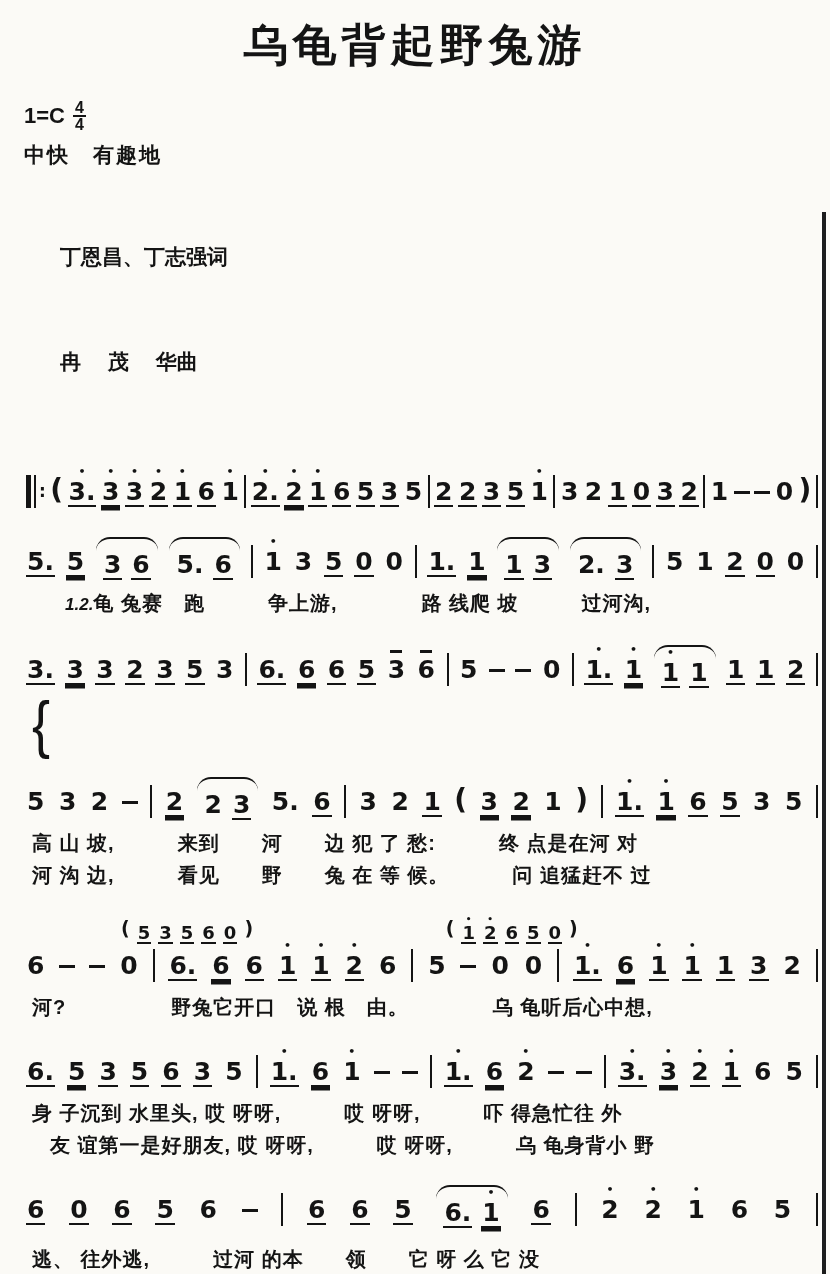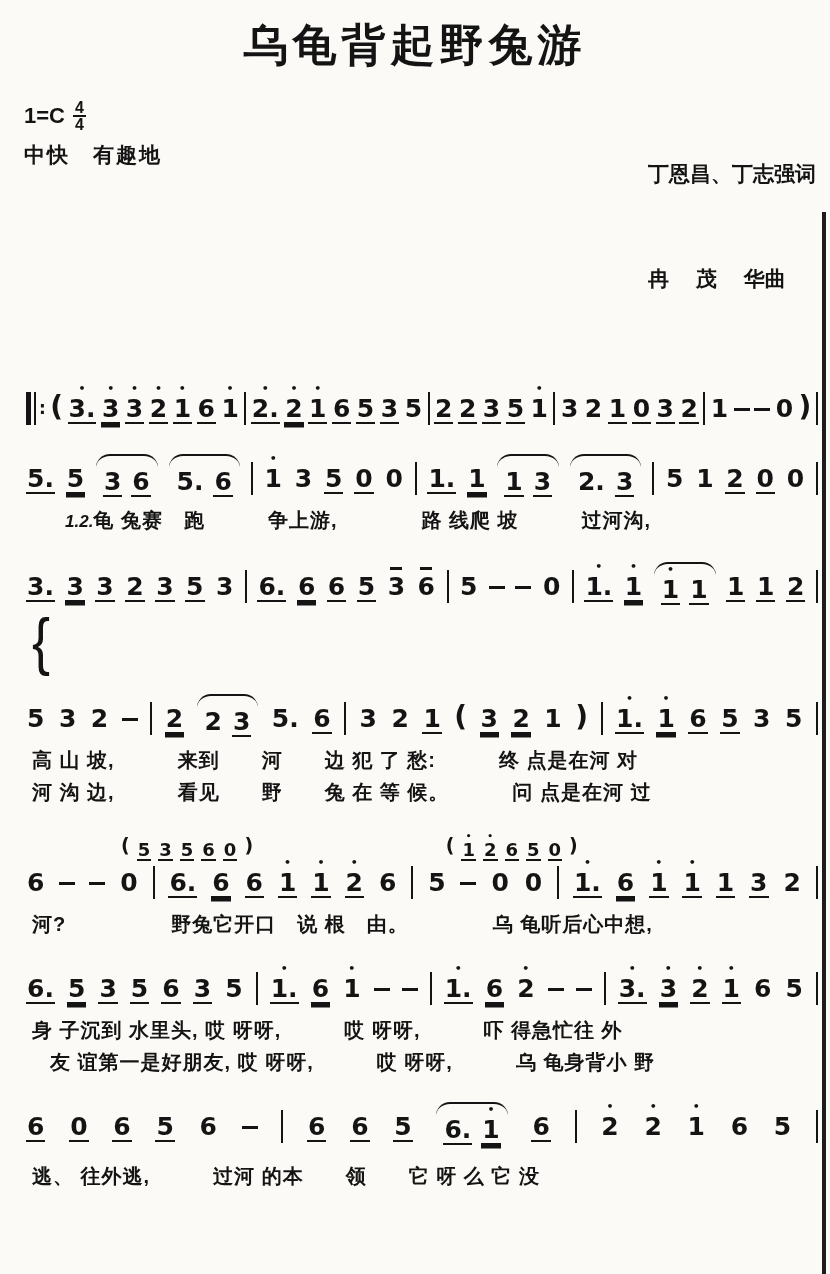--- a/index.html
+++ b/index.html
@@ -9,21 +9,21 @@
     font-family:"Liberation Sans", sans-serif;
   }
   .page{position:relative;width:830px;height:1274px;}
   .scan-edge{position:absolute;right:4px;top:196px;bottom:0;width:4px;background:#1c1c1c;}
 
   
   .title{
     margin:16px 0 4px;text-align:center;
     font-size:44px;line-height:58px;font-weight:bold;letter-spacing:5px;
   }
-  .meta{display:flex;justify-content:space-between;align-items:flex-start;padding:8px 14px 0 24px;}
+  .meta{display:flex;justify-content:space-between;align-items:flex-start;padding:8px 14px 0 24px;flex-direction:column;}
   .meta-left{padding-top:14px;}
   .keysig{font-size:22px;font-weight:bold;display:flex;align-items:center;gap:8px;}
   .frac{display:inline-flex;flex-direction:column;text-align:center;font-size:16px;line-height:15px;font-weight:bold;}
   .frac .top{border-bottom:2px solid #141414;padding:0 2px;}
   .tempo{font-size:21px;font-weight:bold;margin-top:9px;letter-spacing:2px;text-align:center;}
   .credits{font-size:21px;font-weight:bold;line-height:35px;text-align:left;white-space:pre;margin-left:36px;}
 
   
   #score{padding:18px 12px 0 26px;}
   .line-block{margin-bottom:24px;}
@@ -524,21 +524,21 @@
           </span>
           <span class="nt">
             <span class="da"></span>
             <span class="nb">5</span>
           </span>
           <span class="bl"></span>
         </span>
         <span class="lyrics-wrap" style="display: block;">
           <div>
             <span class="lyric" style="display: block;">高 山 坡,　　　来到　　河　　边 犯 了 愁:　　　终 点是在河 对</span>
-            <span class="lyric" style="display: block;">河 沟 边,　　　看见　　野　　兔 在 等 候。　　　问 点是在河 过</span>
+            <span class="lyric" style="display: block;">河 沟 边,　　　看见　　野　　兔 在 等 候。　　　问 追猛赶不 过</span>
           </div>
         </span>
       </div>
       <div class="line-block">
         <span class="ann-row" style="display: block; position: relative;">
           <span class="ann" style="left: 12%;">
             <span class="paren">(</span>
             <span class="nt">
               <span class="da"></span>
               <span class="nb u1">5</span>

